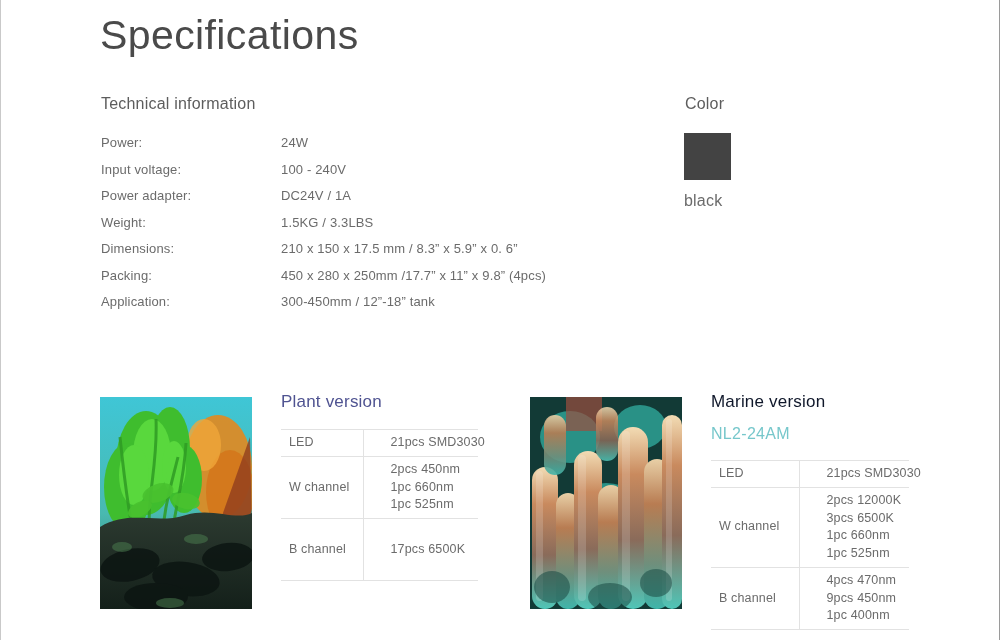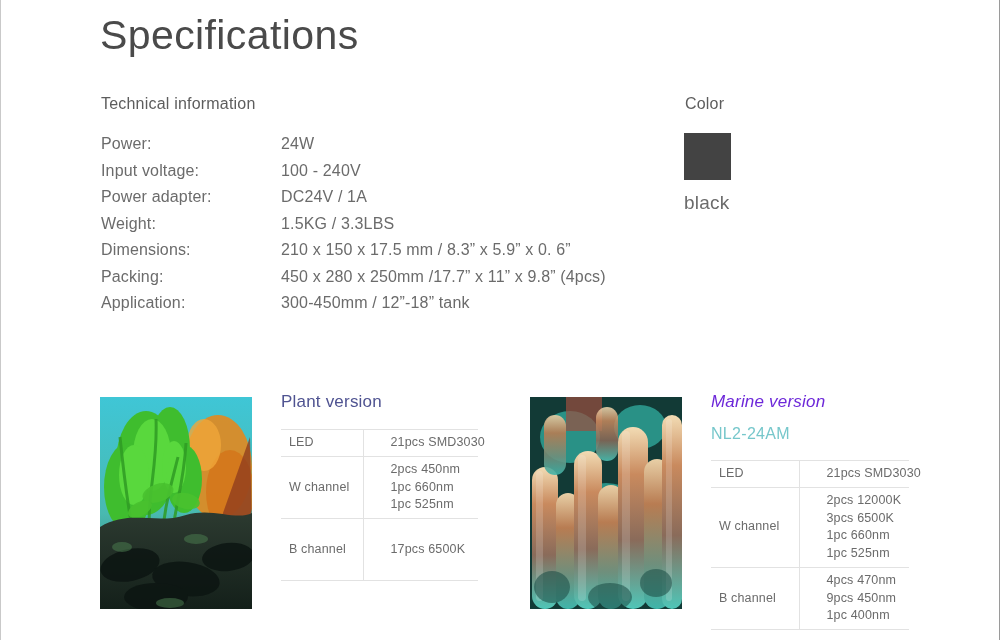--- a/index.html
+++ b/index.html
@@ -47,21 +47,21 @@
   
   .spec-list {
     position: absolute;
     left: 100px;
     top: 135px;
     width: 520px;
   }
   .spec-row {
     position: relative;
     height: 26.5px;
-    font-size: 16px;
+    font-size: 13px;
     color: #6b6b6b;
     letter-spacing: 0.15px;
     white-space: nowrap;
   }
   .spec-label {
     position: absolute;
     left: 0;
     top: 0;
   }
   .spec-value {
@@ -76,21 +76,21 @@
     left: 683px;
     top: 133px;
   }
   .swatch {
     width: 47px;
     height: 47px;
     background: #434343;
   }
   .swatch-label {
     margin-top: 12px;
-    font-size: 19px;
+    font-size: 16px;
     color: #6b6b6b;
     letter-spacing: 0.2px;
   }
 
   
   .version-block { position: absolute; top: 392px; }
   #plant-block  { left: 99px; }
   #marine-block { left: 529px; }
 
   .photo {
@@ -326,21 +326,21 @@
           <rect x="136" y="22" width="6" height="182" rx="3"></rect>
         </g>
         <g fill="#1b4b44" opacity=".55">
           <ellipse cx="22" cy="190" rx="18" ry="16"></ellipse>
           <ellipse cx="80" cy="200" rx="22" ry="14"></ellipse>
           <ellipse cx="126" cy="186" rx="16" ry="14"></ellipse>
         </g>
       </svg>
     </div>
     <div class="version-text">
-      <div class="version-title" style="color: #6d28d9; font-style: italic;">Marine version</div>
+      <div class="version-title" style="color: #0f172a;">Marine version</div>
       <div class="version-model" id="marine-model" style="color: rgb(118, 199, 203);">NL2-24AM</div>
       <table class="spec-table">
         <tbody id="marine-table-body">
             <tr>
               <td class="k">LED</td>
               <td class="v">
                 <span class="cellline">21pcs SMD3030</span>
               </td>
             </tr>
             <tr>

